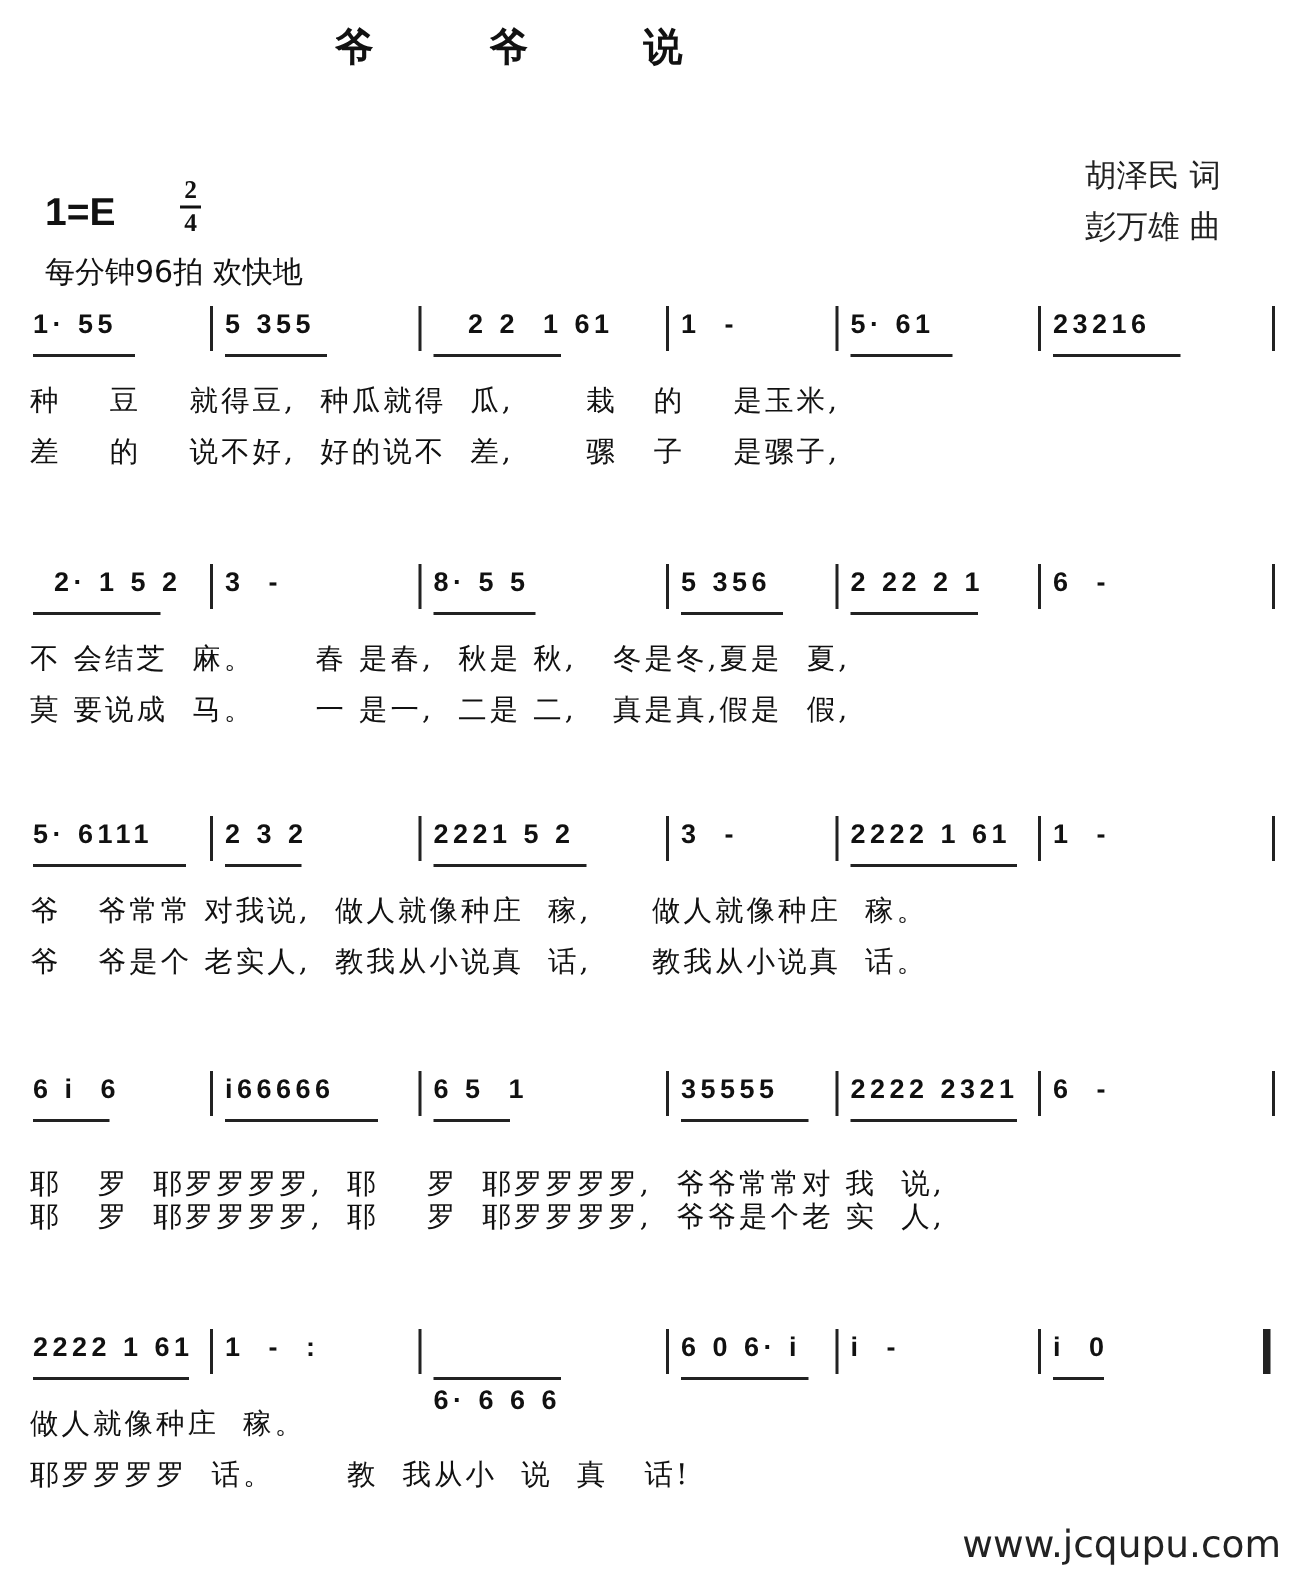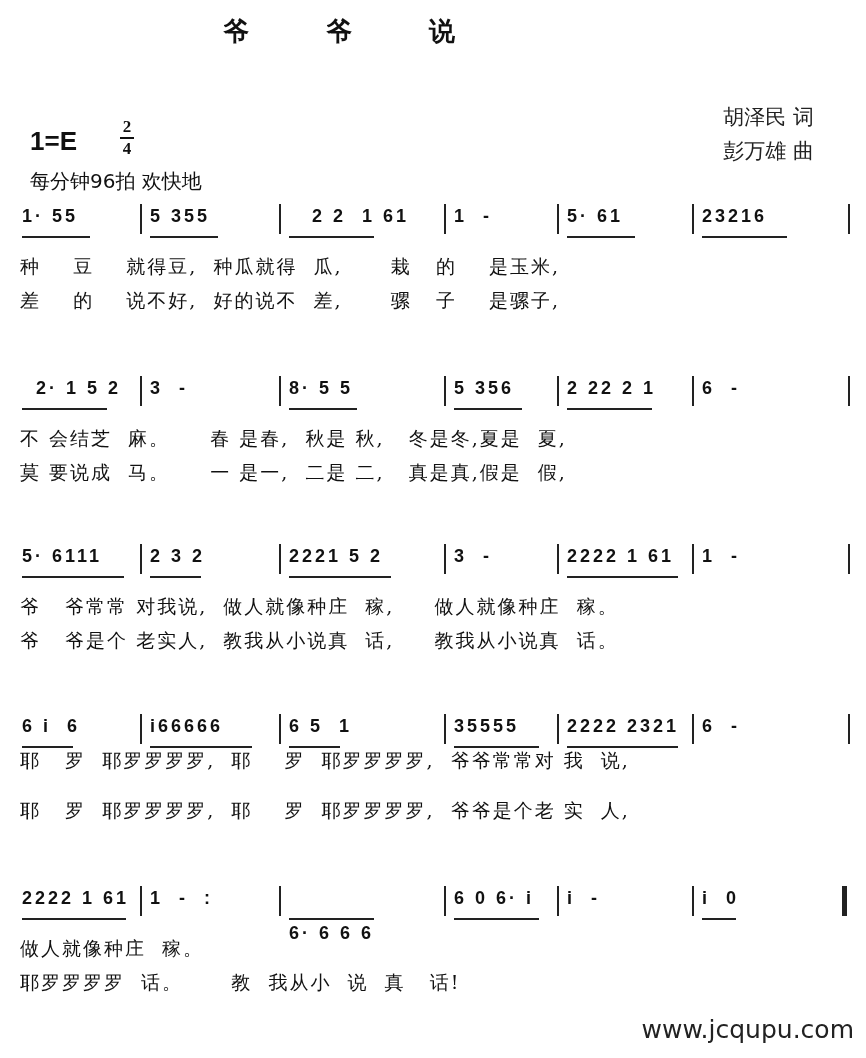--- a/index.html
+++ b/index.html
@@ -120,21 +120,21 @@
         <div class="bl" style="left: 444px;"></div>
         <div class="note" style="left: 454px; white-space: pre; letter-spacing: 3px;">35555</div>
         <div class="ul" style="left: 454px; top: 38px; width: 85px;"></div>
         <div class="bl" style="left: 557px;"></div>
         <div class="note" style="left: 567px; white-space: pre; letter-spacing: 3px;">2222 2321</div>
         <div class="ul" style="left: 567px; top: 38px; width: 111px;"></div>
         <div class="bl" style="left: 692px;"></div>
         <div class="note" style="left: 702px; white-space: pre; letter-spacing: 3px;">6  -</div>
         <div class="bl" style="left: 848px;"></div>
       </div>
-      <div class="lyric" style="left: 20px; top: 40px;">耶   罗  耶罗罗罗罗,  耶    罗  耶罗罗罗罗,  爷爷常常对 我  说,</div>
+      <div class="lyric" style="left: 20px; top: 68px;">耶   罗  耶罗罗罗罗,  耶    罗  耶罗罗罗罗,  爷爷常常对 我  说,</div>
       <div class="lyric" style="left: 20px; top: 90px;">耶   罗  耶罗罗罗罗,  耶    罗  耶罗罗罗罗,  爷爷是个老 实  人,</div>
     </div>
     <div class="system" style="top: 880px;">
       <div class="notes">
         <div class="note" style="left: 22px; white-space: pre; letter-spacing: 3px;">2222 1 61</div>
         <div class="ul" style="left: 22px; top: 38px; width: 104px;"></div>
         <div class="bl" style="left: 140px;"></div>
         <div class="note" style="left: 150px; white-space: pre; letter-spacing: 3px;">1  -  :</div>
         <div class="bl" style="left: 279px;"></div>
         <div class="note" style="left: 289px; white-space: pre; letter-spacing: 3px; margin-top: 35px;">6· 6 6 6</div>

